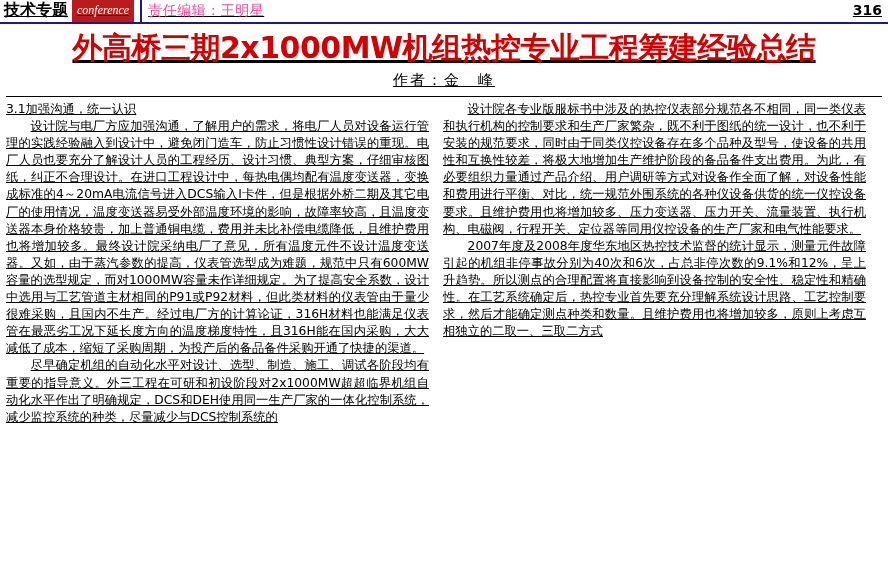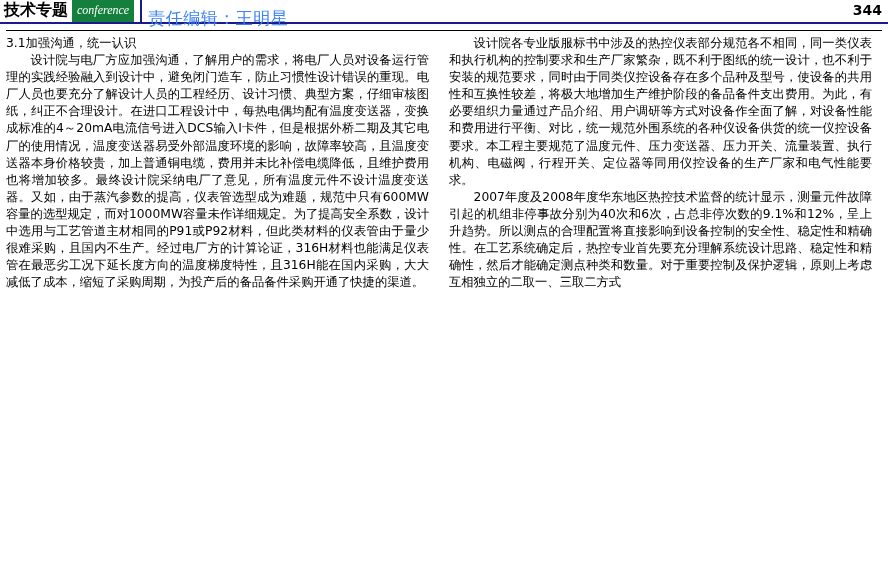--- a/index.html
+++ b/index.html
@@ -11,20 +11,21 @@
     height: 588px;
     background: #ffffff;
     font-family: "DejaVu Sans", "Liberation Sans", sans-serif;
     overflow: hidden;
   }
   .page {
     position: relative;
     width: 888px;
     height: 588px;
     box-sizing: border-box;
+    text-decoration: underline;
   }
 
   
   .header {
     position: relative;
     height: 22px;
     display: flex;
     align-items: stretch;
     border-bottom: 2px solid #1a1a8c;
     padding-left: 4px;
@@ -32,39 +33,38 @@
   .hdr-brand {
     font-size: 16px;
     font-weight: bold;
     color: #000000;
     letter-spacing: 0px;
     line-height: 20px;
     padding-right: 4px;
     font-family: "DejaVu Sans", sans-serif;
   }
   .hdr-tag {
-    background: #15803d;
+    background: #b91c1c;
     color: #ffffff;
     font-size: 12px;
     line-height: 20px;
     padding: 0 5px;
     font-family: "Liberation Serif", serif;
     font-style: italic;
   }
   .hdr-sep {
     width: 2px;
     background: #1a1a8c;
     margin: 0 6px;
   }
   .hdr-editor {
-    font-size: 17px;
-    color: #3b82f6;
+    font-size: 14px;
+    color: #ec4899;
     line-height: 21px;
     letter-spacing: 0.5px;
-    margin-top: 8px;
   }
   .hdr-spacer { flex: 1; }
   .hdr-page {
     font-size: 14px;
     font-weight: bold;
     color: #000000;
     line-height: 20px;
     padding-right: 6px;
   }
 
@@ -91,21 +91,21 @@
   }
   .rule {
     margin: 6px 6px 0 6px;
     border-top: 1px solid #000000;
   }
 
   
   .columns {
     display: flex;
     padding: 4px 6px 0 6px;
-    gap: 20px;
+    gap: 14px;
     box-sizing: border-box;
   }
   .col {
     width: 423px;
     font-size: 12.3px;
     line-height: 17.1px;
     color: #000000;
     text-align: justify;
     font-family: "DejaVu Sans", sans-serif;
   }
@@ -123,30 +123,35 @@
 <body>
 
 <div class="page">
 
   <div class="header">
     <div class="hdr-brand">技术专题</div>
     <div class="hdr-tag">conference</div>
     <div class="hdr-sep"></div>
     <div class="hdr-editor">责任编辑：王明星</div>
     <div class="hdr-spacer"></div>
-    <div class="hdr-page">344</div>
+    <div class="hdr-page">316</div>
   </div>
 
+  <div class="title-wrap">
+    <div class="doc-title">外高桥三期2x1000MW机组热控专业工程筹建经验总结</div>
+    <div class="doc-author">作者：金　峰</div>
+  </div>
 
   <div class="rule"></div>
 
   <div class="columns">
     <div class="col" id="col-left">
         <p class="heading">3.1加强沟通，统一认识</p>
         <p class="indent">设计院与电厂方应加强沟通，了解用户的需求，将电厂人员对设备运行管理的实践经验融入到设计中，避免闭门造车，防止习惯性设计错误的重现。电厂人员也要充分了解设计人员的工程经历、设计习惯、典型方案，仔细审核图纸，纠正不合理设计。在进口工程设计中，每热电偶均配有温度变送器，变换成标准的4～20mA电流信号进入DCS输入I卡件，但是根据外桥二期及其它电厂的使用情况，温度变送器易受外部温度环境的影响，故障率较高，且温度变送器本身价格较贵，加上普通铜电缆，费用并未比补偿电缆降低，且维护费用也将增加较多。最终设计院采纳电厂了意见，所有温度元件不设计温度变送器。又如，由于蒸汽参数的提高，仪表管选型成为难题，规范中只有600MW容量的选型规定，而对1000MW容量未作详细规定。为了提高安全系数，设计中选用与工艺管道主材相同的P91或P92材料，但此类材料的仪表管由于量少很难采购，且国内不生产。经过电厂方的计算论证，316H材料也能满足仪表管在最恶劣工况下延长度方向的温度梯度特性，且316H能在国内采购，大大减低了成本，缩短了采购周期，为投产后的备品备件采购开通了快捷的渠道。</p>
+        <p class="indent">尽早确定机组的自动化水平对设计、选型、制造、施工、调试各阶段均有重要的指导意义。外三工程在可研和初设阶段对2x1000MW超超临界机组自动化水平作出了明确规定，DCS和DEH使用同一生产厂家的一体化控制系统，减少监控系统的种类，尽量减少与DCS控制系统的</p>
       </div>
     <div class="col" id="col-right">
-        <p class="indent">设计院各专业版服标书中涉及的热控仪表部分规范各不相同，同一类仪表和执行机构的控制要求和生产厂家繁杂，既不利于图纸的统一设计，也不利于安装的规范要求，同时由于同类仪控设备存在多个品种及型号，使设备的共用性和互换性较差，将极大地增加生产维护阶段的备品备件支出费用。为此，有必要组织力量通过产品介绍、用户调研等方式对设备作全面了解，对设备性能和费用进行平衡、对比，统一规范外围系统的各种仪设备供货的统一仪控设备要求。本工程主要规范了温度元件、压力变送器、压力开关、流量装置、执行机构、电磁阀，行程开关、定位器等同用仪控设备的生产厂家和电气性能要求。</p>
-        <p class="indent">2007年度及2008年度华东地区热控技术监督的统计显示，测量元件故障引起的机组非停事故分别为40次和6次，占总非停次数的9.1%和12%，呈上升趋势。所以测点的合理配置将直接影响到设备控制的安全性、稳定性和精确性。在工艺系统确定后，热控专业首先要充分理解系统设计思路、稳定性和精确性，然后才能确定测点种类和数量。对于重要控制及保护逻辑，原则上考虑互相独立的二取一、三取二方式</p>
+        <p class="indent">设计院各专业版服标书中涉及的热控仪表部分规范各不相同，同一类仪表和执行机构的控制要求和生产厂家繁杂，既不利于图纸的统一设计，也不利于安装的规范要求，同时由于同类仪控设备存在多个品种及型号，使设备的共用性和互换性较差，将极大地增加生产维护阶段的备品备件支出费用。为此，有必要组织力量通过产品介绍、用户调研等方式对设备作全面了解，对设备性能和费用进行平衡、对比，统一规范外围系统的各种仪设备供货的统一仪控设备要求。且维护费用也将增加较多、压力变送器、压力开关、流量装置、执行机构、电磁阀，行程开关、定位器等同用仪控设备的生产厂家和电气性能要求。</p>
+        <p class="indent">2007年度及2008年度华东地区热控技术监督的统计显示，测量元件故障引起的机组非停事故分别为40次和6次，占总非停次数的9.1%和12%，呈上升趋势。所以测点的合理配置将直接影响到设备控制的安全性、稳定性和精确性。在工艺系统确定后，热控专业首先要充分理解系统设计思路、工艺控制要求，然后才能确定测点种类和数量。且维护费用也将增加较多，原则上考虑互相独立的二取一、三取二方式</p>
       </div>
   </div>
 
 </div>
 
 </body></html>

